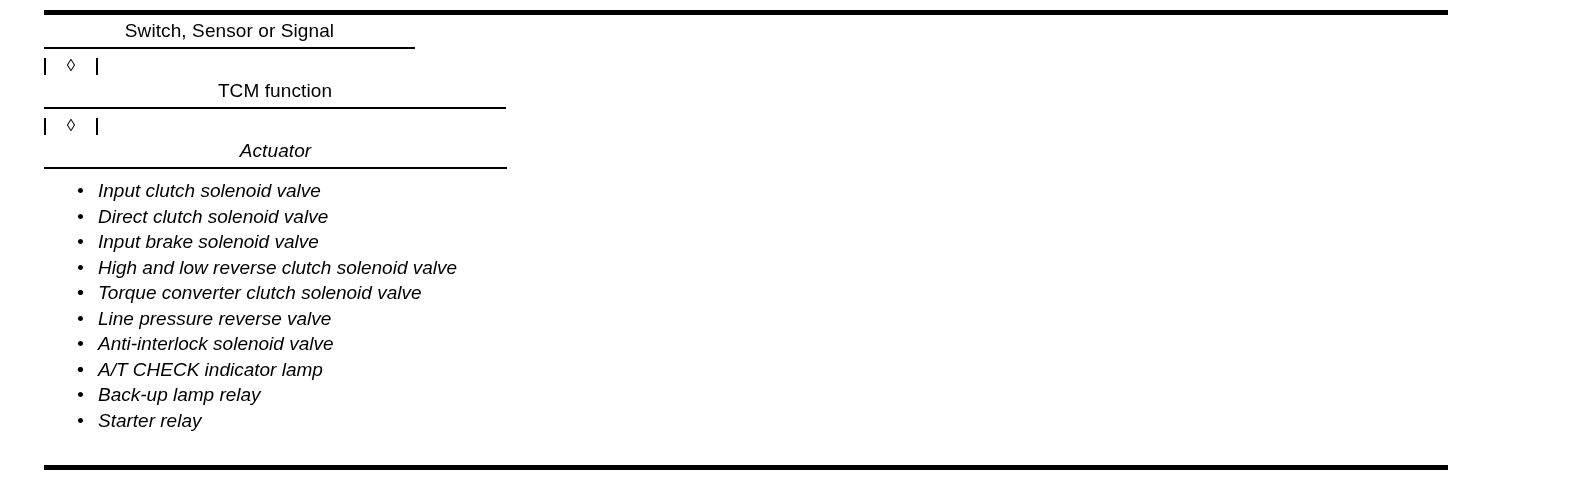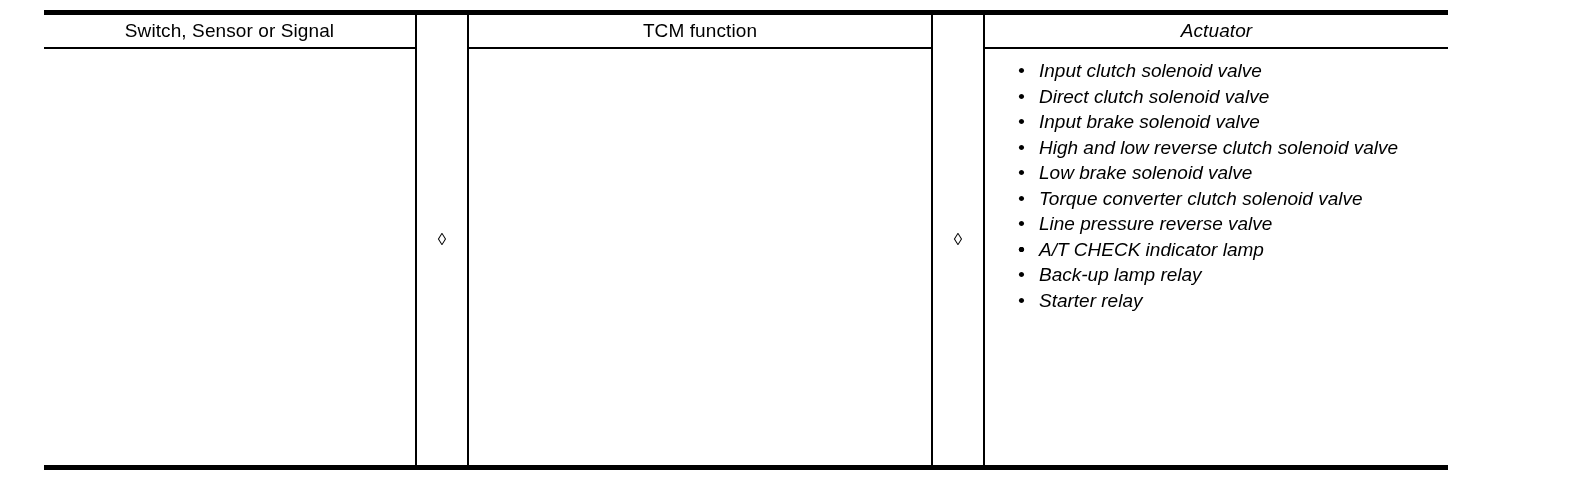--- a/index.html
+++ b/index.html
@@ -27,20 +27,21 @@
     position: absolute;
     left: 44px;
     top: 10px;
     width: 1404px;
     height: 460px;
     border-top: 5px solid #000;
     border-bottom: 5px solid #000;
     box-sizing: border-box;
     display: flex;
     align-items: stretch;
+    flex-direction: column;
   }
 
   
   .col {
     display: flex;
     flex-direction: column;
     box-sizing: border-box;
     position: relative;
   }
   .col-signal   { width: 371px; }
@@ -147,24 +148,24 @@
     </div>
 
     <div class="col col-actuator">
       <div class="col-head">Actuator</div>
       <div class="col-body">
         <ul class="items wrapwidth-actuator">
             <li class="bullet"><span class="marker">•</span><span>Input clutch solenoid valve</span></li>
             <li class="bullet"><span class="marker">•</span><span>Direct clutch solenoid valve</span></li>
             <li class="bullet"><span class="marker">•</span><span>Input brake solenoid valve</span></li>
             <li class="bullet"><span class="marker">•</span><span>High and low reverse clutch solenoid valve</span></li>
-            <li class="bullet"><span class="marker">•</span><span>Low brake solenoid valve</span></li>
+            <li class="bullet"><span class="marker">•</span></li>
             <li class="bullet"><span class="marker">•</span><span>Torque converter clutch solenoid valve</span></li>
             <li class="bullet"><span class="marker">•</span><span>Line pressure reverse valve</span></li>
-            <li class="bullet"><span class="marker">•</span></li>
+            <li class="bullet"><span class="marker">•</span><span>Anti-interlock solenoid valve</span></li>
             <li class="bullet"><span class="marker">•</span></li>
             <li class="bullet"><span class="marker">•</span><span>A/T CHECK indicator lamp</span></li>
             <li class="bullet"><span class="marker">•</span><span>Back-up lamp relay</span></li>
             <li class="bullet"><span class="marker">•</span><span>Starter relay</span></li>
           </ul>
       </div>
     </div>
 
   </div>
 </div>

